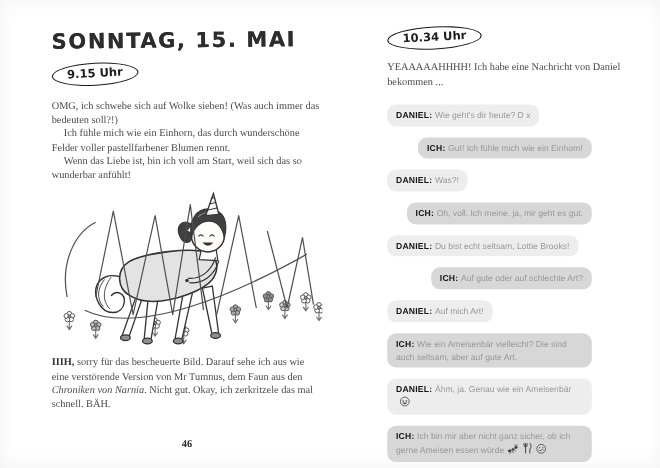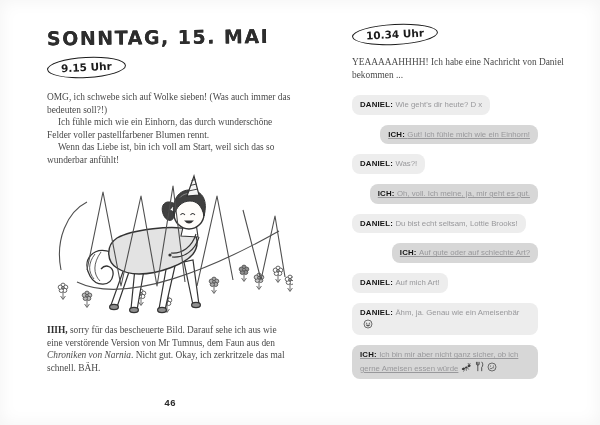--- a/index.html
+++ b/index.html
@@ -35,35 +35,35 @@
   .bodytext p.indent{text-indent:11px;}
   .paras{margin-top:13px;}
   .intro{margin-top:11px;}
 
   .illustration{margin-top:8px;width:246px;height:146px;}
   .caption{margin-top:4px;font-size:9.4px;line-height:1.33;color:#4a4a4a;}
   .caption b{color:#2e2e2e;}
 
   .pagenum{
     position:absolute;bottom:16px;left:0;width:100%;text-align:center;
-    font-family:Liberation Mono, monospace;
+    font-family:Liberation Serif, serif;
     font-size:9.5px;font-weight:bold;color:#2b2b2b;
   }
 
   .chat{
     margin-top:14px;width:186px;
     display:flex;flex-direction:column;gap:10px;
     font-family:"Liberation Sans","DejaVu Sans",sans-serif;
   }
   .bubble{
     padding:4px 8px;border-radius:8px;max-width:170px;
     font-size:7.8px;line-height:1.5;color:#98989b;
   }
   .bubble.daniel{background:#ededed;align-self:flex-start;}
-  .bubble.ich{background:#d7d7d7;align-self:flex-end;text-decoration:underline;}
+  .bubble.ich{background:#d7d7d7;align-self:flex-end;}
   .bubble .sender{font-weight:bold;color:#141414;letter-spacing:.2px;}
   .emoji{display:inline-block;vertical-align:-1px;margin-left:3px;}
   .emoji svg{display:block;}
 </style>
 </head>
 <body>
 
 <div class="spread">
 
   <div class="page page-left">
@@ -157,20 +157,21 @@
     <p class="intro bodytext">YEAAAAAHHHH! Ich habe eine Nachricht von Daniel bekommen ...</p>
 
     <div class="chat" id="chat">
         <div class="bubble daniel"><span class="sender">DANIEL: </span><span class="msg">Wie geht's dir heute? D x</span></div>
         <div class="bubble ich"><span class="sender">ICH: </span><span class="msg">Gut! Ich fühle mich wie ein Einhorn!</span></div>
         <div class="bubble daniel"><span class="sender">DANIEL: </span><span class="msg">Was?!</span></div>
         <div class="bubble ich"><span class="sender">ICH: </span><span class="msg">Oh, voll. Ich meine, ja, mir geht es gut.</span></div>
         <div class="bubble daniel"><span class="sender">DANIEL: </span><span class="msg">Du bist echt seltsam, Lottie Brooks!</span></div>
         <div class="bubble ich"><span class="sender">ICH: </span><span class="msg">Auf gute oder auf schlechte Art?</span></div>
         <div class="bubble daniel"><span class="sender">DANIEL: </span><span class="msg">Auf mich Art!</span></div>
+        <div class="bubble ich"><span class="sender">ICH: </span><span class="msg">Wie ein Ameisenbär vielleicht? Die sind auch seltsam, aber auf gute Art.</span></div>
         <div class="bubble daniel"><span class="sender">DANIEL: </span><span class="msg">Ähm, ja. Genau wie ein Ameisenbär</span><span class="emoji"><svg width="10" height="10" viewBox="0 0 12 12">
               <circle cx="6" cy="6" r="4.8" fill="none" stroke="#555" stroke-width="1"></circle>
               <path d="M3.4,4.6 l1.6,0.8 l-1.6,0.8 M8.6,4.6 l-1.6,0.8 l1.6,0.8" stroke="#555" stroke-width="0.9" fill="none"></path>
               <path d="M3.4,7 a2.7,2.7 0 0 0 5.2,0 z" fill="#555"></path>
             </svg></span></div>
         <div class="bubble ich"><span class="sender">ICH: </span><span class="msg">Ich bin mir aber nicht ganz sicher, ob ich gerne Ameisen essen würde</span><span class="emoji"><svg width="11" height="10" viewBox="0 0 13 12">
               <g fill="#3b3b3b">
                 <ellipse cx="2.8" cy="8.2" rx="2" ry="1.4" transform="rotate(-18 2.8 8.2)"></ellipse>
                 <ellipse cx="6.3" cy="6.6" rx="1.6" ry="1.2" transform="rotate(-18 6.3 6.6)"></ellipse>
                 <ellipse cx="9.6" cy="4.6" rx="1.9" ry="1.5" transform="rotate(-18 9.6 4.6)"></ellipse>

